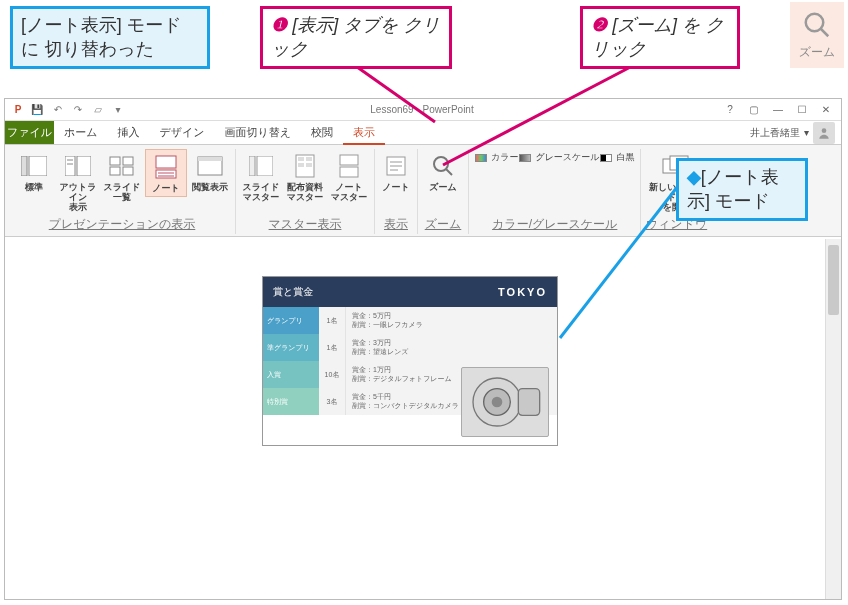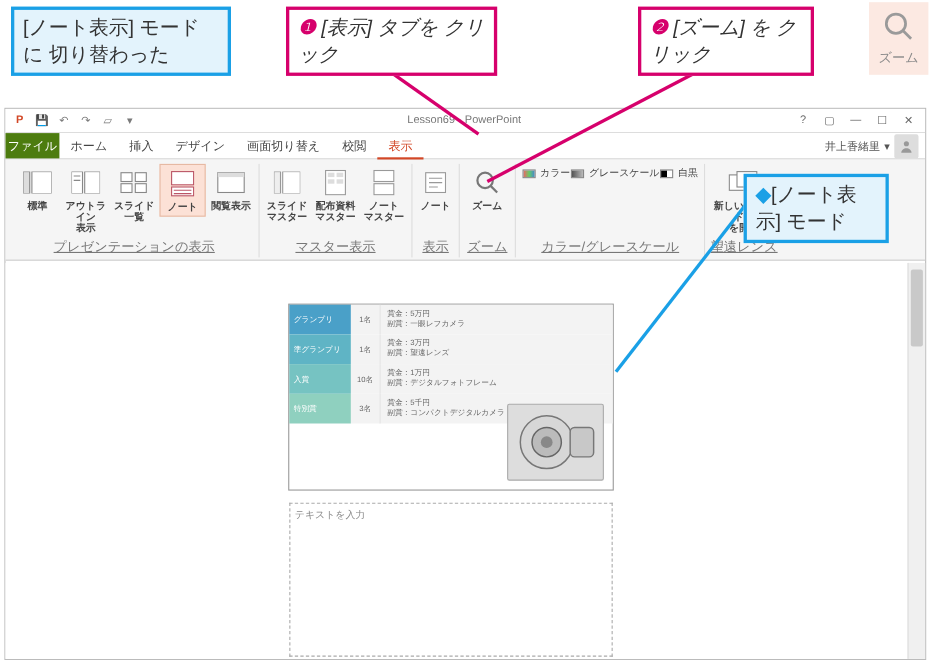--- a/index.html
+++ b/index.html
@@ -313,29 +313,33 @@
           <div class="ricn">
               <svg width="28" height="22" viewBox="0 0 28 22">
                 <rect x="1" y="4" width="18" height="14" fill="#fff" stroke="#888"></rect>
                 <rect x="8" y="1" width="18" height="14" fill="#fff" stroke="#888"></rect>
               </svg>
             </div>
           <div class="rlbl">新しいウィンドウ
 を開く</div>
         </div>
       </div>
-      <div class="rgroup-label">望遠レンズ</div>
+      <div class="rgroup-label">ウィンドウ</div>
     </div>
 
   </div>
 
   <div class="editor">
     <div class="page-surface">
 
       <div class="slide-thumb">
+        <div class="slide-hdr">
+          <span>賞と賞金</span>
+          <span class="brand">TOKYO</span>
+        </div>
         <div class="slide-table">
           <div class="strow">
             <div class="lab c-gp">グランプリ</div>
             <div class="rank">1名</div>
             <div class="desc">
                 <span>賞金：5万円</span>
                 <span>副賞：一眼レフカメラ</span>
               </div>
           </div>
           <div class="strow">
@@ -366,23 +370,20 @@
         <div class="slide-img">
           <svg viewBox="0 0 60 48" width="80" height="64">
             <circle cx="24" cy="24" r="18" fill="#d7d7d7" stroke="#777"></circle>
             <circle cx="24" cy="24" r="10" fill="#bbb" stroke="#666"></circle>
             <circle cx="24" cy="24" r="4" fill="#888"></circle>
             <rect x="40" y="14" width="16" height="20" rx="3" fill="#c8c8c8" stroke="#777"></rect>
           </svg>
         </div>
       </div>
 
-      <div class="notes-box">
-        <span>テキストを入力</span>
-      </div>
 
     </div>
     <div class="scrollbar-v">
       <div class="thumb"></div>
     </div>
   </div>
 
 </div>
 
 </body></html>

